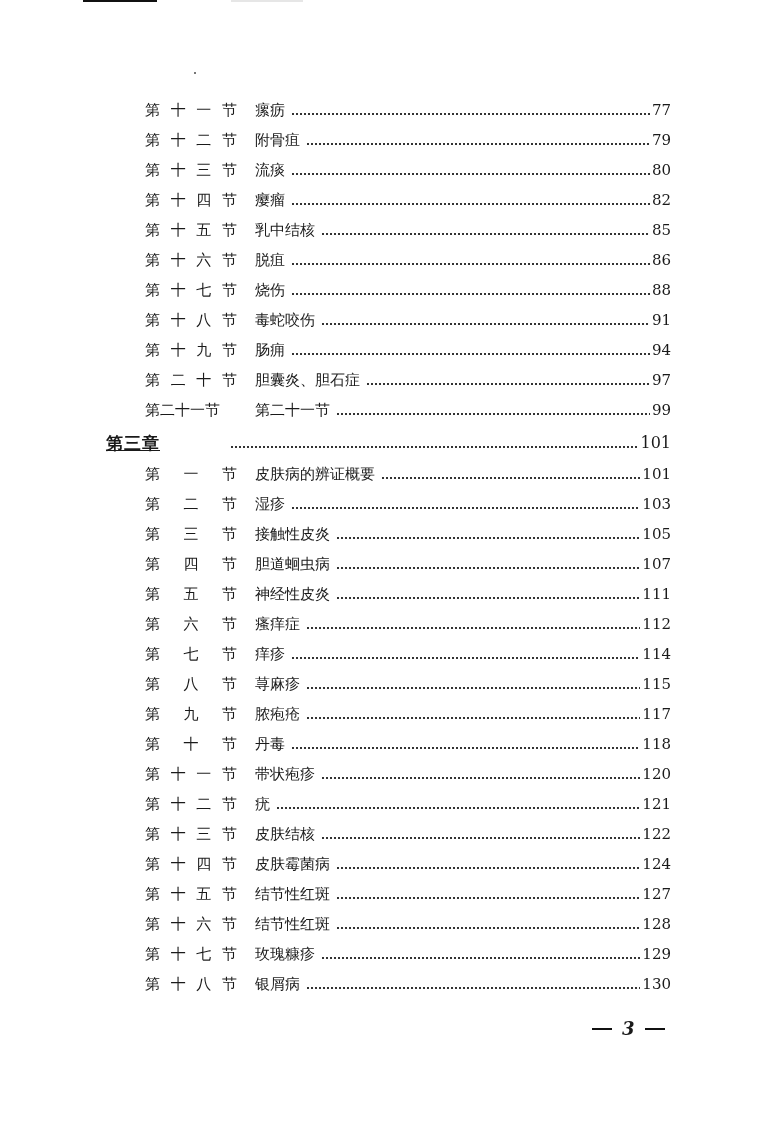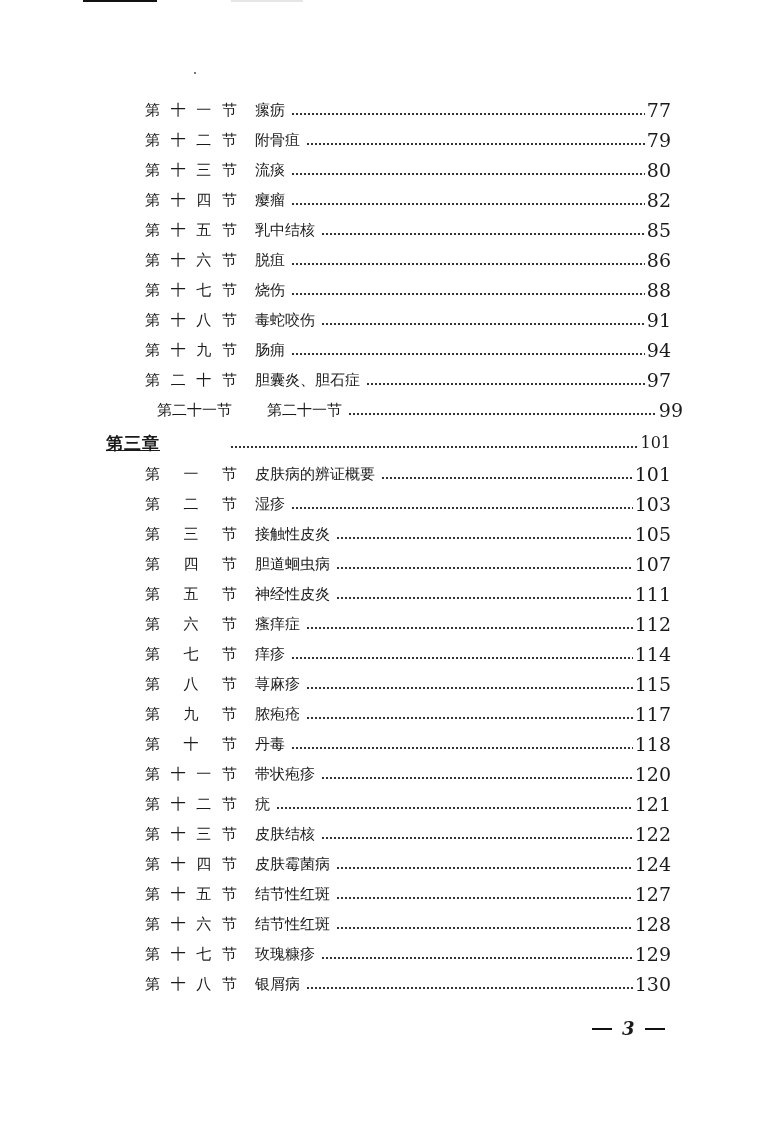--- a/index.html
+++ b/index.html
@@ -23,21 +23,21 @@
   }
   .sec-label span { display: inline-block; }
   .chap-label { flex-shrink: 0; width: 118px; letter-spacing: 1px; text-decoration: underline; }
   .title { flex-shrink: 0; padding-left: 18px; white-space: nowrap; }
   .row.chapter .title { padding-left: 0; letter-spacing: 1px; }
   .leader {
     flex: 1; margin: 0 2px 0 6px; height: 2px; align-self: center; margin-top: 8px;
     background-image: radial-gradient(circle, #333 0.9px, transparent 1.1px);
     background-size: 4px 2px; background-repeat: repeat-x;
   }
-  .page { flex-shrink: 0; font-size: 19px; font-weight: normal; }
+  .page { flex-shrink: 0; font-size: 15px; font-weight: normal; }
   .row.chapter .page { font-size: 16px; }
   .folio {
     position: absolute; left: 592px; top: 1018px; font-size: 18px; font-weight: bold; font-style: italic;
     display: flex; align-items: center; gap: 10px;
   }
   .folio .dash { display: inline-block; width: 20px; height: 2px; background: #111; }
 </style>
 </head>
 <body>
 
@@ -149,21 +149,21 @@
       <span class="sec-label">
         <span>第</span>
         <span>二</span>
         <span>十</span>
         <span>节</span>
       </span>
       <span class="title">胆囊炎、胆石症</span>
       <span class="leader"></span>
       <span class="page">97</span>
     </div>
-    <div class="row section" style="top: 395px; margin-left: 12px;">
+    <div class="row section" style="top: 395px;">
       <span class="sec-label">
         <span>第二十一节</span>
       </span>
       <span class="title">第二十一节</span>
       <span class="leader"></span>
       <span class="page">99</span>
     </div>
     <div class="row chapter" style="top: 428px;">
       <span class="chap-label">第三章</span>
       <span class="leader"></span>

